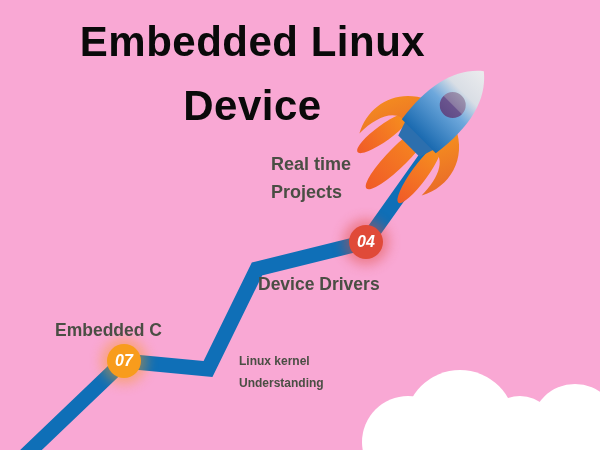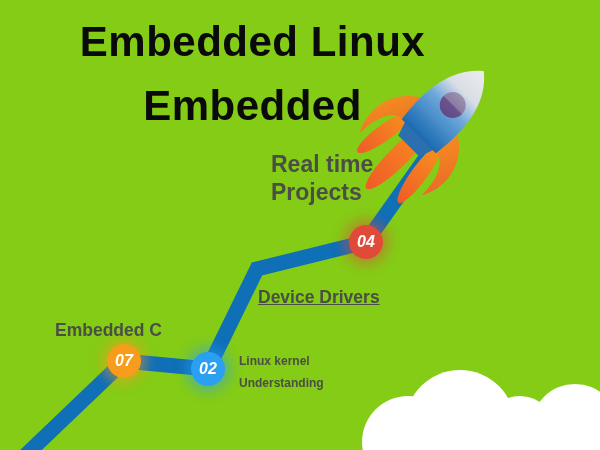--- a/index.html
+++ b/index.html
@@ -1,19 +1,19 @@
 <!DOCTYPE html>
 <html><head>
 <meta charset="utf-8">
 <style>
   html,body{margin:0;padding:0;}
   .canvas{
     position:relative;
     width:600px;height:450px;
-    background:#84cc16;
+    background:#f9a8d4;
     overflow:hidden;
     font-family:"Liberation Sans", sans-serif;
   }
   .title{
     position:absolute;top:10px;left:0;width:505px;
     text-align:center;color:#0A0A0A;
     font-weight:bold;font-size:42px;line-height:64px;
     letter-spacing:0.5px;
   }
   .title .line{display:block;}
@@ -25,22 +25,22 @@
   }
   .m1{left:107px;top:344px;background:#F89C1C;box-shadow:0 0 12px 6px rgba(248,156,28,.45);}
   .m2{left:191px;top:352px;background:#2B9FF0;box-shadow:0 0 12px 6px rgba(43,159,240,.45);}
   .m3{left:240px;top:252px;background:#A583D6;box-shadow:0 0 12px 6px rgba(165,131,214,.45);}
   .m4{left:349px;top:225px;background:#E04A38;box-shadow:0 0 12px 6px rgba(224,74,56,.45);}
   .lbl{
     position:absolute;color:#4A4E44;font-weight:bold;
   }
   .lbl-embedded-c{left:55px;top:320px;font-size:17.5px;}
   .lbl-linux-kernel{left:239px;top:350px;font-size:12px;width:132px;line-height:22px;}
-  .lbl-device-drivers{left:258px;top:287px;font-size:17.5px;text-decoration:underline;}
-  .lbl-real-time{left:271px;top:150px;font-size:23px;width:118px;line-height:28px;}
+  .lbl-device-drivers{left:258px;top:274px;font-size:17.5px;}
+  .lbl-real-time{left:271px;top:150px;font-size:18px;width:118px;line-height:28px;}
 </style>
 </head>
 <body>
 
 <div class="canvas">
 
   <svg class="layer" width="600" height="450" viewBox="0 0 600 450">
     <polyline points="8,472 124,361 208,369 257,269 366,242 437,142" fill="none" stroke="#0F6FB7" stroke-width="15" stroke-linejoin="miter" stroke-linecap="butt"></polyline>
   </svg>
 
@@ -50,21 +50,21 @@
       <circle cx="460" cy="425" r="55"></circle>
       <circle cx="520" cy="432" r="36"></circle>
       <circle cx="575" cy="428" r="44"></circle>
       <circle cx="618" cy="442" r="50"></circle>
       <rect x="370" y="430" width="230" height="20"></rect>
     </g>
   </svg>
 
   <div class="title">
     <span class="line">Embedded Linux</span>
-    <span class="line">Embedded</span>
+    <span class="line">Device</span>
   </div>
 
   <svg class="layer" width="600" height="450" viewBox="0 0 600 450">
     <defs>
       <linearGradient id="gBody" x1="0" y1="0" x2="0" y2="1">
         <stop offset="0%" stop-color="#ECECEE"></stop>
         <stop offset="32%" stop-color="#D9DEE5"></stop>
         <stop offset="55%" stop-color="#6EA8DC"></stop>
         <stop offset="100%" stop-color="#1A6AB0"></stop>
       </linearGradient>
@@ -96,23 +96,20 @@
 
       <path d="M0,-62 C22,-44 30,-14 24,30 L-24,30 C-30,-14 -22,-44 0,-62 Z" fill="url(#gBody)"></path>
 
       <circle cx="2" cy="-16" r="13" fill="url(#gWin)"></circle>
     </g>
   </svg>
 
   <div class="milestone m1">
     <span>07</span>
   </div>
-  <div class="milestone m2">
-    <span>02</span>
-  </div>
   <div class="milestone m4">
     <span>04</span>
   </div>
 
   <div class="lbl lbl-embedded-c">Embedded C</div>
   <div class="lbl lbl-linux-kernel">Linux kernel Understanding</div>
   <div class="lbl lbl-device-drivers">Device Drivers</div>
   <div class="lbl lbl-real-time">Real time Projects</div>
 
 </div>

